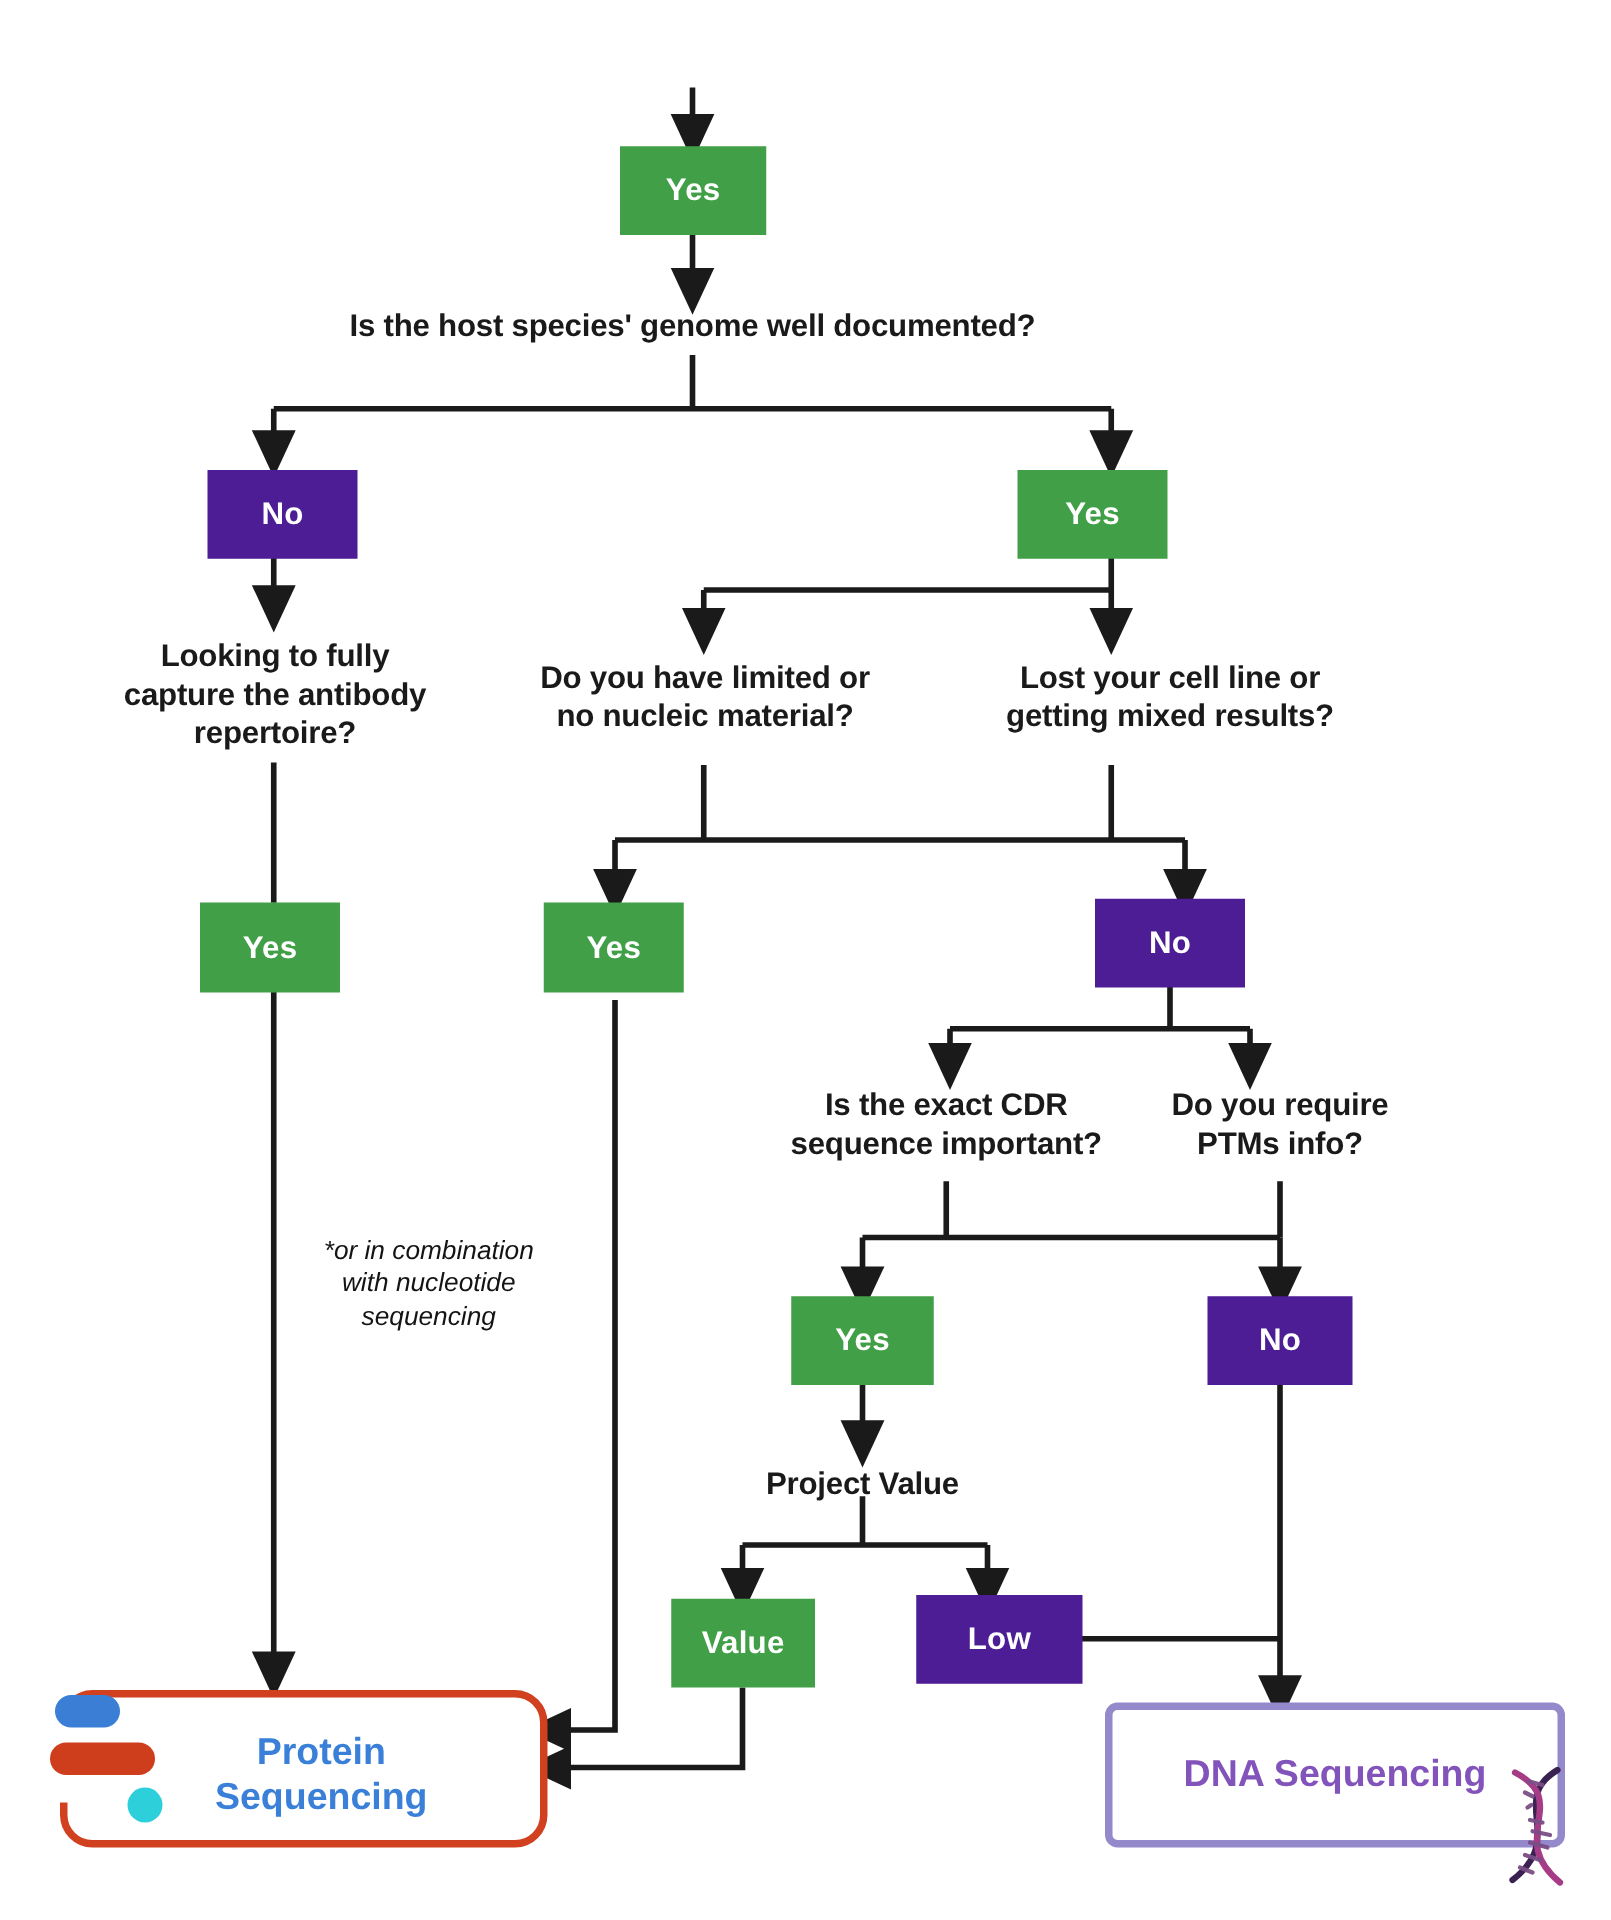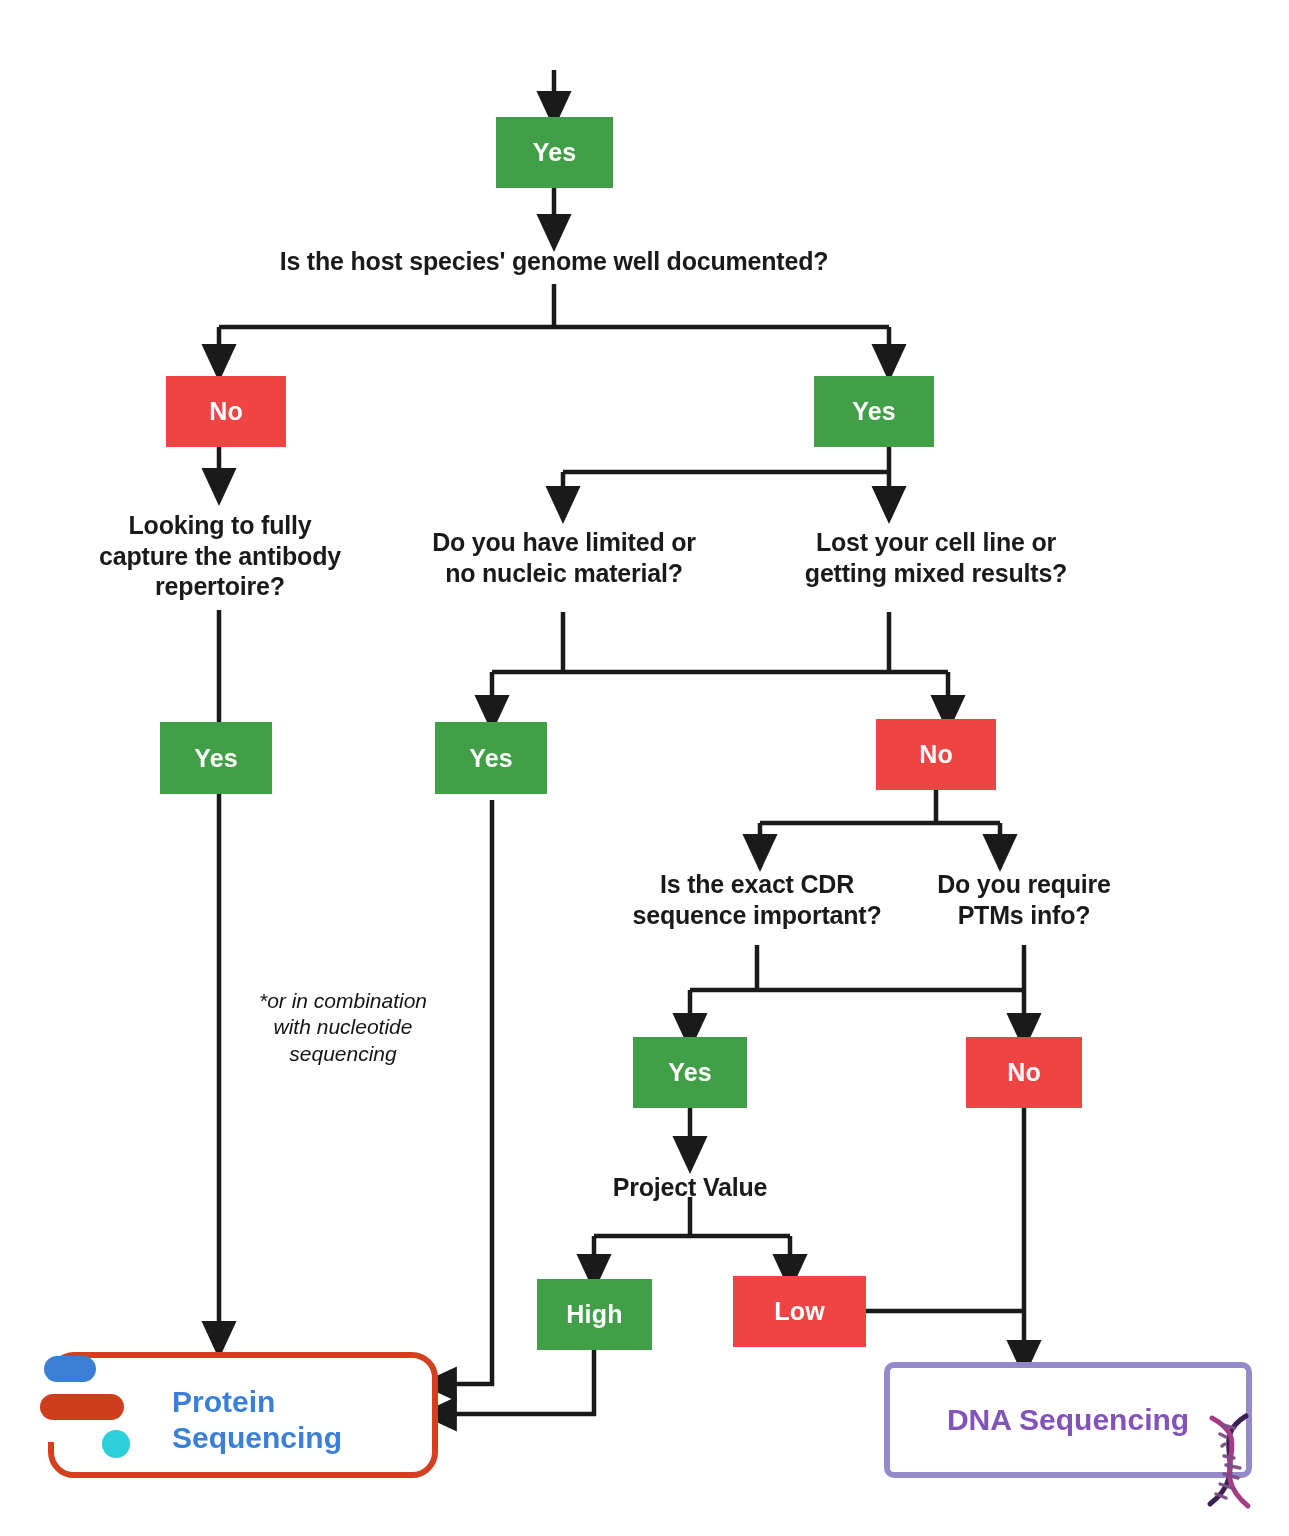--- a/index.html
+++ b/index.html
@@ -42,21 +42,21 @@
     display: flex;
     align-items: center;
     justify-content: center;
     border-radius: 0;
     color: #ffffff;
     font-weight: bold;
     font-size: 25px;
     letter-spacing: 0.2px;
   }
   .pill.yes { background: #41a047; }
-  .pill.no  { background: #ef4444; }
+  .pill.no  { background: #4c1d95; }
   .note {
     font-style: italic;
     font-size: 21px;
     line-height: 1.25;
     color: #141414;
     white-space: pre-line;
     text-align: center;
   }
   
   .terminal-protein {
@@ -256,28 +256,28 @@
     <span>Yes</span>
   </div>
 
   <div class="node pill no" style="left:966px; top:1037px; width:116px; height:71px;">
     <span>No</span>
   </div>
 
   <div class="node question" style="left:570px; top:1172px; width:240px;">Project Value</div>
 
   <div class="node pill yes" style="left:537px; top:1279px; width:115px; height:71px;">
-    <span>High</span>
+    <span>Value</span>
   </div>
 
   <div class="node pill no" style="left:733px; top:1276px; width:133px; height:71px;">
     <span>Low</span>
   </div>
 
-  <div class="terminal-protein" style="left:48px; top:1352px; width:390px; height:126px;">
+  <div class="terminal-protein" style="left:48px; top:1352px; width:390px; height:126px;text-align:center;">
     <div class="gap-mask"></div>
     <div class="label">Protein
 Sequencing</div>
   </div>
 
   <div class="node" style="left:30px; top:1352px; width:110px; height:110px;">
     <div class="logo-bar-blue"></div>
     <div class="logo-bar-red"></div>
     <div class="logo-dot-cyan"></div>
   </div>

